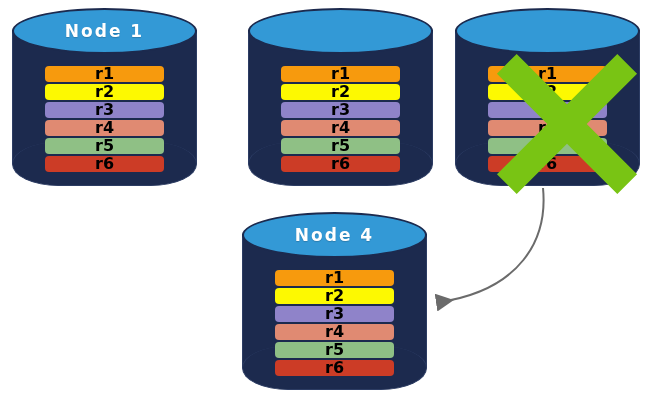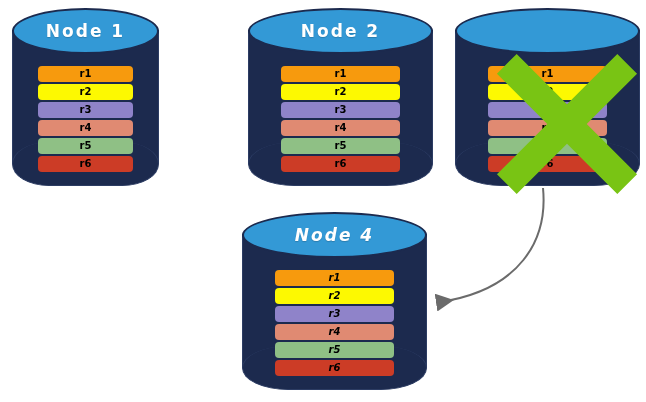--- a/index.html
+++ b/index.html
@@ -95,21 +95,21 @@
     flex-direction: column;
     gap: 2px;
   }
 
   .row {
     height: 16px;
     border-radius: 4px;
     display: flex;
     align-items: center;
     justify-content: center;
-    font-size: 10px;
+    font-size: 16px;
     font-weight: bold;
     color: #000000;
     line-height: 1;
     box-sizing: border-box;
   }
 
   
   .x-mark {
     position: absolute;
     z-index: 6;
@@ -124,40 +124,39 @@
     height: 402px;
     z-index: 7;
     pointer-events: none;
   }
 </style>
 </head>
 <body>
 
 <div id="canvas">
 
-  <div class="node" style="left:12px; top:8px; width:147px; height:178px;">
+  <div class="node" style="left:12px; top:8px; width:185px; height:178px;">
     <div class="node-body"></div>
     <div class="node-bottom"></div>
     <div class="node-top"></div>
     <div class="node-title">Node 1</div>
     <div class="rows" style="top:58px;">
         <div class="row" style="background: rgb(247, 154, 13);">r1</div>
         <div class="row" style="background: rgb(253, 249, 1);">r2</div>
         <div class="row" style="background: rgb(143, 131, 201);">r3</div>
         <div class="row" style="background: rgb(224, 138, 114);">r4</div>
         <div class="row" style="background: rgb(143, 192, 133);">r5</div>
         <div class="row" style="background: rgb(204, 60, 38);">r6</div>
       </div>
   </div>
 
   <div class="node" style="left:248px; top:8px; width:185px; height:178px;">
     <div class="node-body"></div>
     <div class="node-bottom"></div>
     <div class="node-top"></div>
-    <div class="node-title">Node 2</div>
     <div class="rows" style="top:58px;">
         <div class="row" style="background: rgb(247, 154, 13);">r1</div>
         <div class="row" style="background: rgb(253, 249, 1);">r2</div>
         <div class="row" style="background: rgb(143, 131, 201);">r3</div>
         <div class="row" style="background: rgb(224, 138, 114);">r4</div>
         <div class="row" style="background: rgb(143, 192, 133);">r5</div>
         <div class="row" style="background: rgb(204, 60, 38);">r6</div>
       </div>
   </div>
 
@@ -174,21 +173,21 @@
         <div class="row" style="background: rgb(204, 60, 38);">r6</div>
       </div>
 
     <svg class="x-mark" viewBox="0 0 150 150" style="left:38px; top:40px; width:148px; height:148px;">
       <g fill="#79c414">
         <polygon points="24,6 75,57 126,6 146,26 95,77 146,128 126,148 75,97 24,148 4,128 55,77 4,26"></polygon>
       </g>
     </svg>
   </div>
 
-  <div class="node" style="left:242px; top:212px; width:185px; height:178px;font-style:italic;">
+  <div class="node" style="left:242px; top:212px; width:185px; height:178px;">
     <div class="node-body"></div>
     <div class="node-bottom"></div>
     <div class="node-top"></div>
     <div class="node-title">Node 4</div>
     <div class="rows" style="top:58px;">
         <div class="row" style="background: rgb(247, 154, 13);">r1</div>
         <div class="row" style="background: rgb(253, 249, 1);">r2</div>
         <div class="row" style="background: rgb(143, 131, 201);">r3</div>
         <div class="row" style="background: rgb(224, 138, 114);">r4</div>
         <div class="row" style="background: rgb(143, 192, 133);">r5</div>

